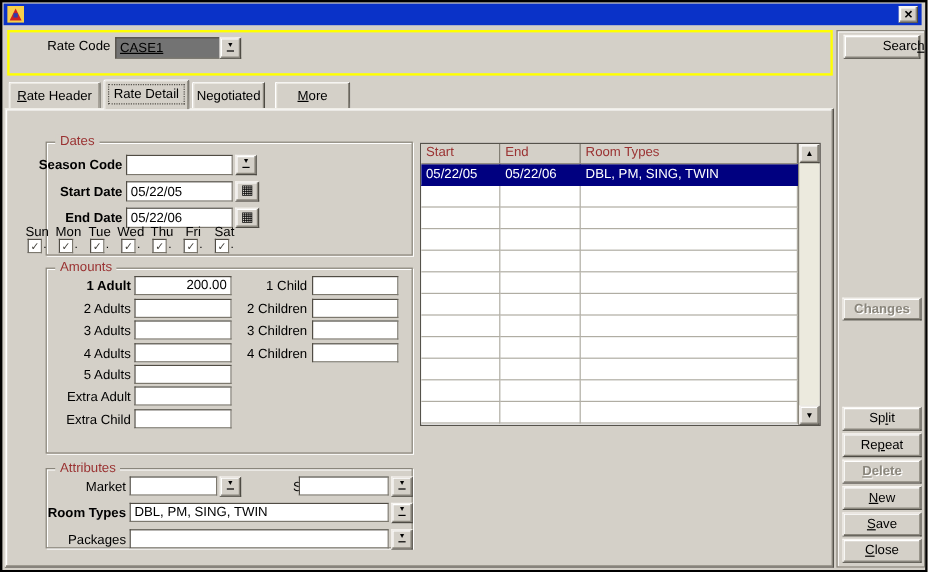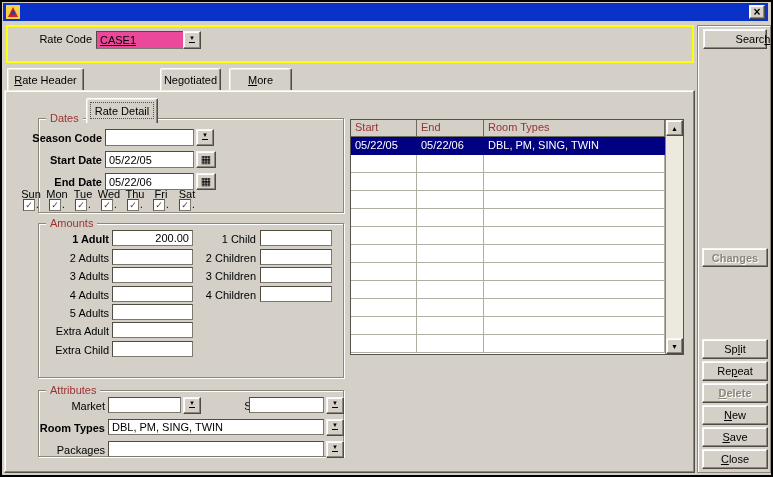--- a/index.html
+++ b/index.html
@@ -66,21 +66,21 @@
           <rect x="5.2" y="6" width="3.6" height="3.6" fill="#2b3fae"></rect>
         </svg>
     </span>
     <div class="close-btn raised">
       <span>×</span>
     </div>
   </div>
 
   <div class="yellow-box"></div>
   <span class="lbl" style="left:28px;top:31px;width:62px;">Rate Code</span>
-  <input class="fld" style="left: 94px; top: 29px; width: 100px; height: 18px; background: #ec4899; text-decoration: underline;" value="CASE1">
+  <input class="fld" style="left: 94px; top: 29px; width: 100px; height: 18px; background: #737373; text-decoration: underline;" value="CASE1">
   <div class="btn raised lov" style="left:181px;top:29px;height:18px;">
     <span class="lov-glyph">▼</span>
   </div>
 
   <div class="right-panel"></div>
   <div class="btn raised" style="left:701px;top:27px;width:64px;height:20px;padding-left:36px;">
     <span>Searc</span>
       <span class="key">h</span>
       <span></span>
   </div>
@@ -111,21 +111,21 @@
   </div>
   <div class="btn raised" style="left:700px;top:447px;width:66px;height:20px;">
     <span class="key">C</span>
       <span>lose</span>
   </div>
 
   <div class="tab" style="left:5px;width:77px;">
     <span class="key">R</span>
       <span>ate Header</span>
   </div>
-  <div class="tab active" style="left:84px;width:72px;margin-top:32px;">
+  <div class="tab active" style="left:84px;width:72px;">
     <span>Rate Detail</span>
   </div>
   <div class="tab" style="left:158px;width:61px;">
     <span>Negotiated</span>
   </div>
   <div class="tab" style="left:227px;width:63px;">
     <span class="key">M</span>
       <span>ore</span>
   </div>
   <div class="tab-panel"></div>

